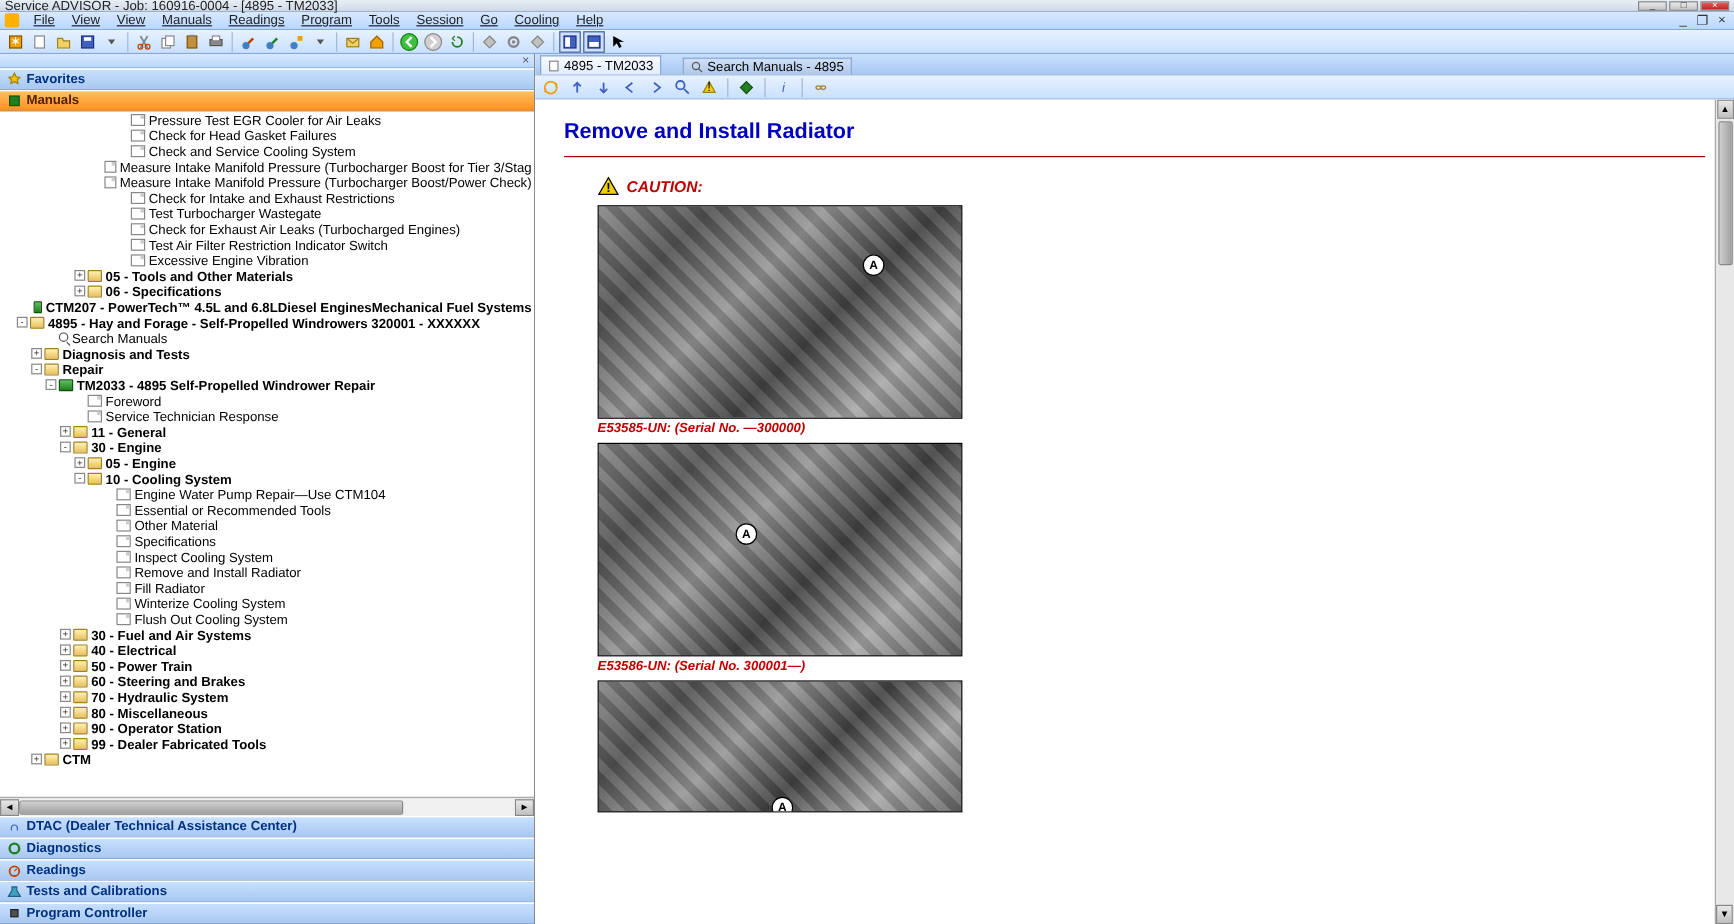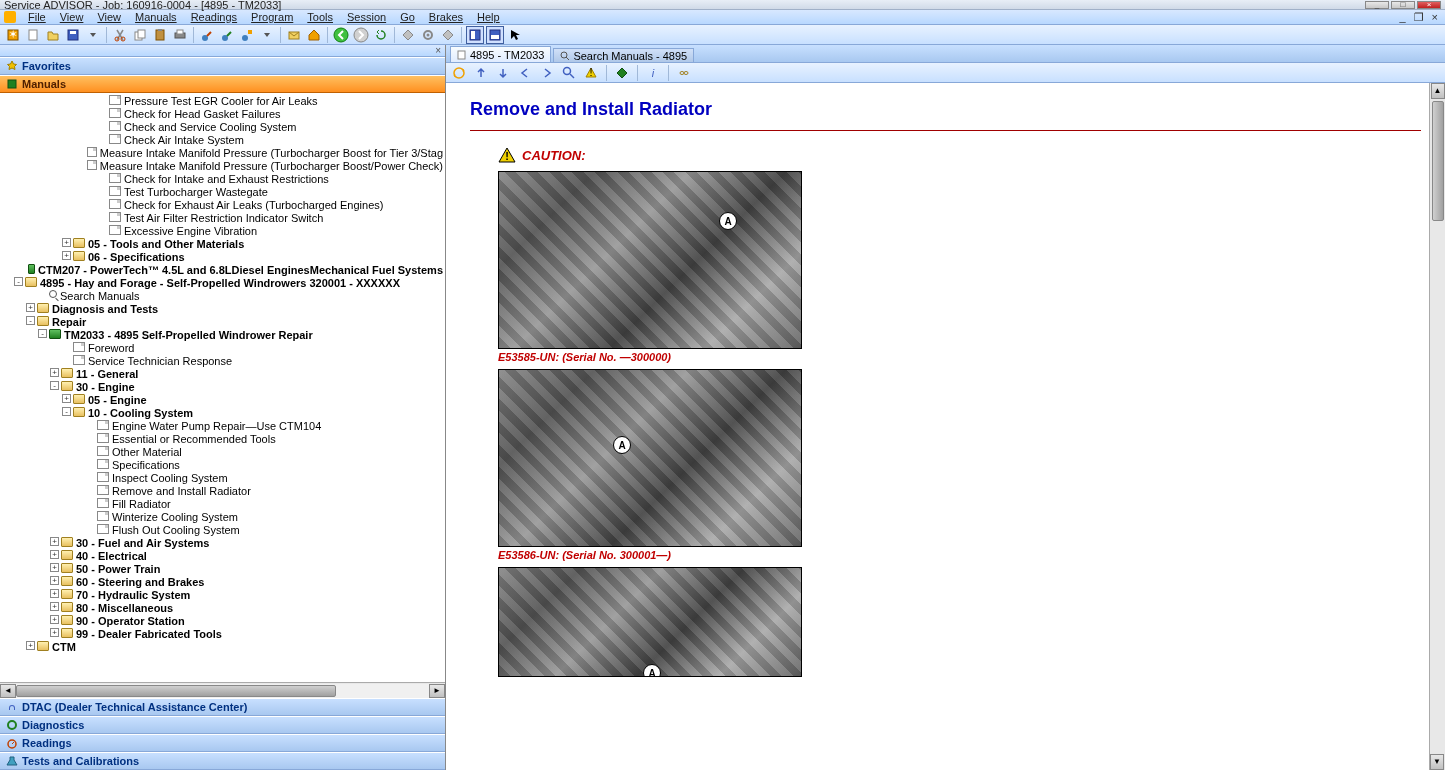--- a/index.html
+++ b/index.html
@@ -39,21 +39,21 @@
 .tree-icon.search::after { content: ''; position: absolute; bottom: -3px; right: -3px; width: 4px; height: 1px; background: #555; transform: rotate(45deg); }
 .tree-label { font-size: 11px; }
 .tree-label.bold { font-weight: bold; }
 .hscroll { height: 16px; background: #e8e8e8; border-top: 1px solid #aaa; display: flex; align-items: center; }
 .hscroll-track { flex: 1; height: 14px; background: #f0f0f0; position: relative; }
 .hscroll-thumb { position: absolute; left: 0; width: 320px; height: 12px; top: 1px; background: linear-gradient(#d0d0d0,#a0a0a0); border: 1px solid #888; border-radius: 2px; }
 .hscroll-btn { width: 16px; height: 14px; background: linear-gradient(#e8e8e8,#c0c0c0); border: 1px solid #888; text-align: center; font-size: 8px; line-height: 12px; }
 .bottom-sections { }
 .right-panel { flex: 1; display: flex; flex-direction: column; background: #fff; }
 .content-tabs { height: 18px; background: linear-gradient(#c8e0ff,#a8c8f0); display: flex; align-items: flex-end; padding: 0 4px; border-bottom: 1px solid #88a8d8; }
-.ctab { height: 16px; background: linear-gradient(#f8fcff,#e0ecff); border: 1px solid #88a8d8; border-bottom: none; padding: 0 6px; display: flex; align-items: center; gap: 3px; font-size: 10px; margin-right: 2px; cursor: pointer; }
+.ctab { height: 16px; background: linear-gradient(#f8fcff,#e0ecff); border: 1px solid #88a8d8; border-bottom: none; padding: 0 6px; display: flex; align-items: center; gap: 3px; font-size: 10px; margin-right: 18px; cursor: pointer; }
 .ctab.inactive { background: linear-gradient(#d0e0f8,#b0c8e8); height: 14px; }
 .ctab-icon { width: 10px; height: 10px; }
 .content-toolbar { height: 20px; background: linear-gradient(#e8f2ff,#c8e0ff); display: flex; align-items: center; padding: 0 4px; gap: 4px; border-bottom: 1px solid #88a8d8; }
 .content-body { flex: 1; overflow: auto; padding: 16px 24px; background: #fff; position: relative; }
 .content-title { color: #0000c0; font-size: 18px; font-weight: bold; margin-bottom: 10px; }
 .content-hr { border: none; border-top: 1px solid #a00000; margin-bottom: 16px; }
 .caution-row { display: flex; align-items: center; gap: 6px; margin: 0 0 8px 28px; }
 .caution-icon { width: 18px; height: 16px; }
 .caution-text { color: #c00000; font-weight: bold; font-style: italic; font-size: 13px; }
 .figure { margin: 6px 0 2px 28px; width: 304px; }
@@ -82,21 +82,21 @@
   <span class="app-icon"></span>
   <span class="menu-item"><u>File</u></span>
   <span class="menu-item"><u>View</u></span>
   <span class="menu-item"><u>View</u></span>
   <span class="menu-item"><u>Manuals</u></span>
   <span class="menu-item"><u>Readings</u></span>
   <span class="menu-item"><u>Program</u></span>
   <span class="menu-item"><u>Tools</u></span>
   <span class="menu-item"><u>Session</u></span>
   <span class="menu-item"><u>Go</u></span>
-  <span class="menu-item"><u>Brakes</u></span>
+  <span class="menu-item"><u>Cooling</u></span>
   <span class="menu-item"><u>Help</u></span>
   <div class="mdi-controls">
     <span>_</span>
     <span>❐</span>
     <span>×</span>
   </div>
 </div>
 
 <div class="toolbar">
   <div class="tb-btn">
@@ -280,26 +280,20 @@
         <div class="tree-row">
           <span class="tree-indent" style="width: 96px;"></span>
           <span class="tree-toggle none"></span>
           <span class="tree-icon page"></span>
           <span class="tree-label">Check and Service Cooling System</span>
         </div>
         <div class="tree-row">
           <span class="tree-indent" style="width: 96px;"></span>
           <span class="tree-toggle none"></span>
           <span class="tree-icon page"></span>
-          <span class="tree-label">Check Air Intake System</span>
-        </div>
-        <div class="tree-row">
-          <span class="tree-indent" style="width: 96px;"></span>
-          <span class="tree-toggle none"></span>
-          <span class="tree-icon page"></span>
           <span class="tree-label">Measure Intake Manifold Pressure (Turbocharger Boost for Tier 3/Stag</span>
         </div>
         <div class="tree-row">
           <span class="tree-indent" style="width: 96px;"></span>
           <span class="tree-toggle none"></span>
           <span class="tree-icon page"></span>
           <span class="tree-label">Measure Intake Manifold Pressure (Turbocharger Boost/Power Check)</span>
         </div>
         <div class="tree-row">
           <span class="tree-indent" style="width: 96px;"></span>
@@ -557,20 +551,28 @@
           </span>
         <span>Readings</span>
       </div>
       <div class="section-header blue">
         <span class="section-icon">
             <svg width="12" height="12">
               <path d="M4 2h4v3l3 5H1l3-5z" fill="#40a0c0" stroke="#206080"></path>
             </svg>
           </span>
         <span>Tests and Calibrations</span>
+      </div>
+      <div class="section-header blue">
+        <span class="section-icon">
+            <svg width="12" height="12">
+              <rect x="3" y="3" width="6" height="6" fill="#505050" stroke="#202020"></rect>
+            </svg>
+          </span>
+        <span>Program Controller</span>
       </div>
     </div>
   </div>
 
   <div class="right-panel">
     <div class="content-tabs">
       <div class="ctab">
         <span class="ctab-icon">
             <svg width="10" height="10">
               <rect x="1" y="1" width="7" height="8" fill="#fff" stroke="#888"></rect>

